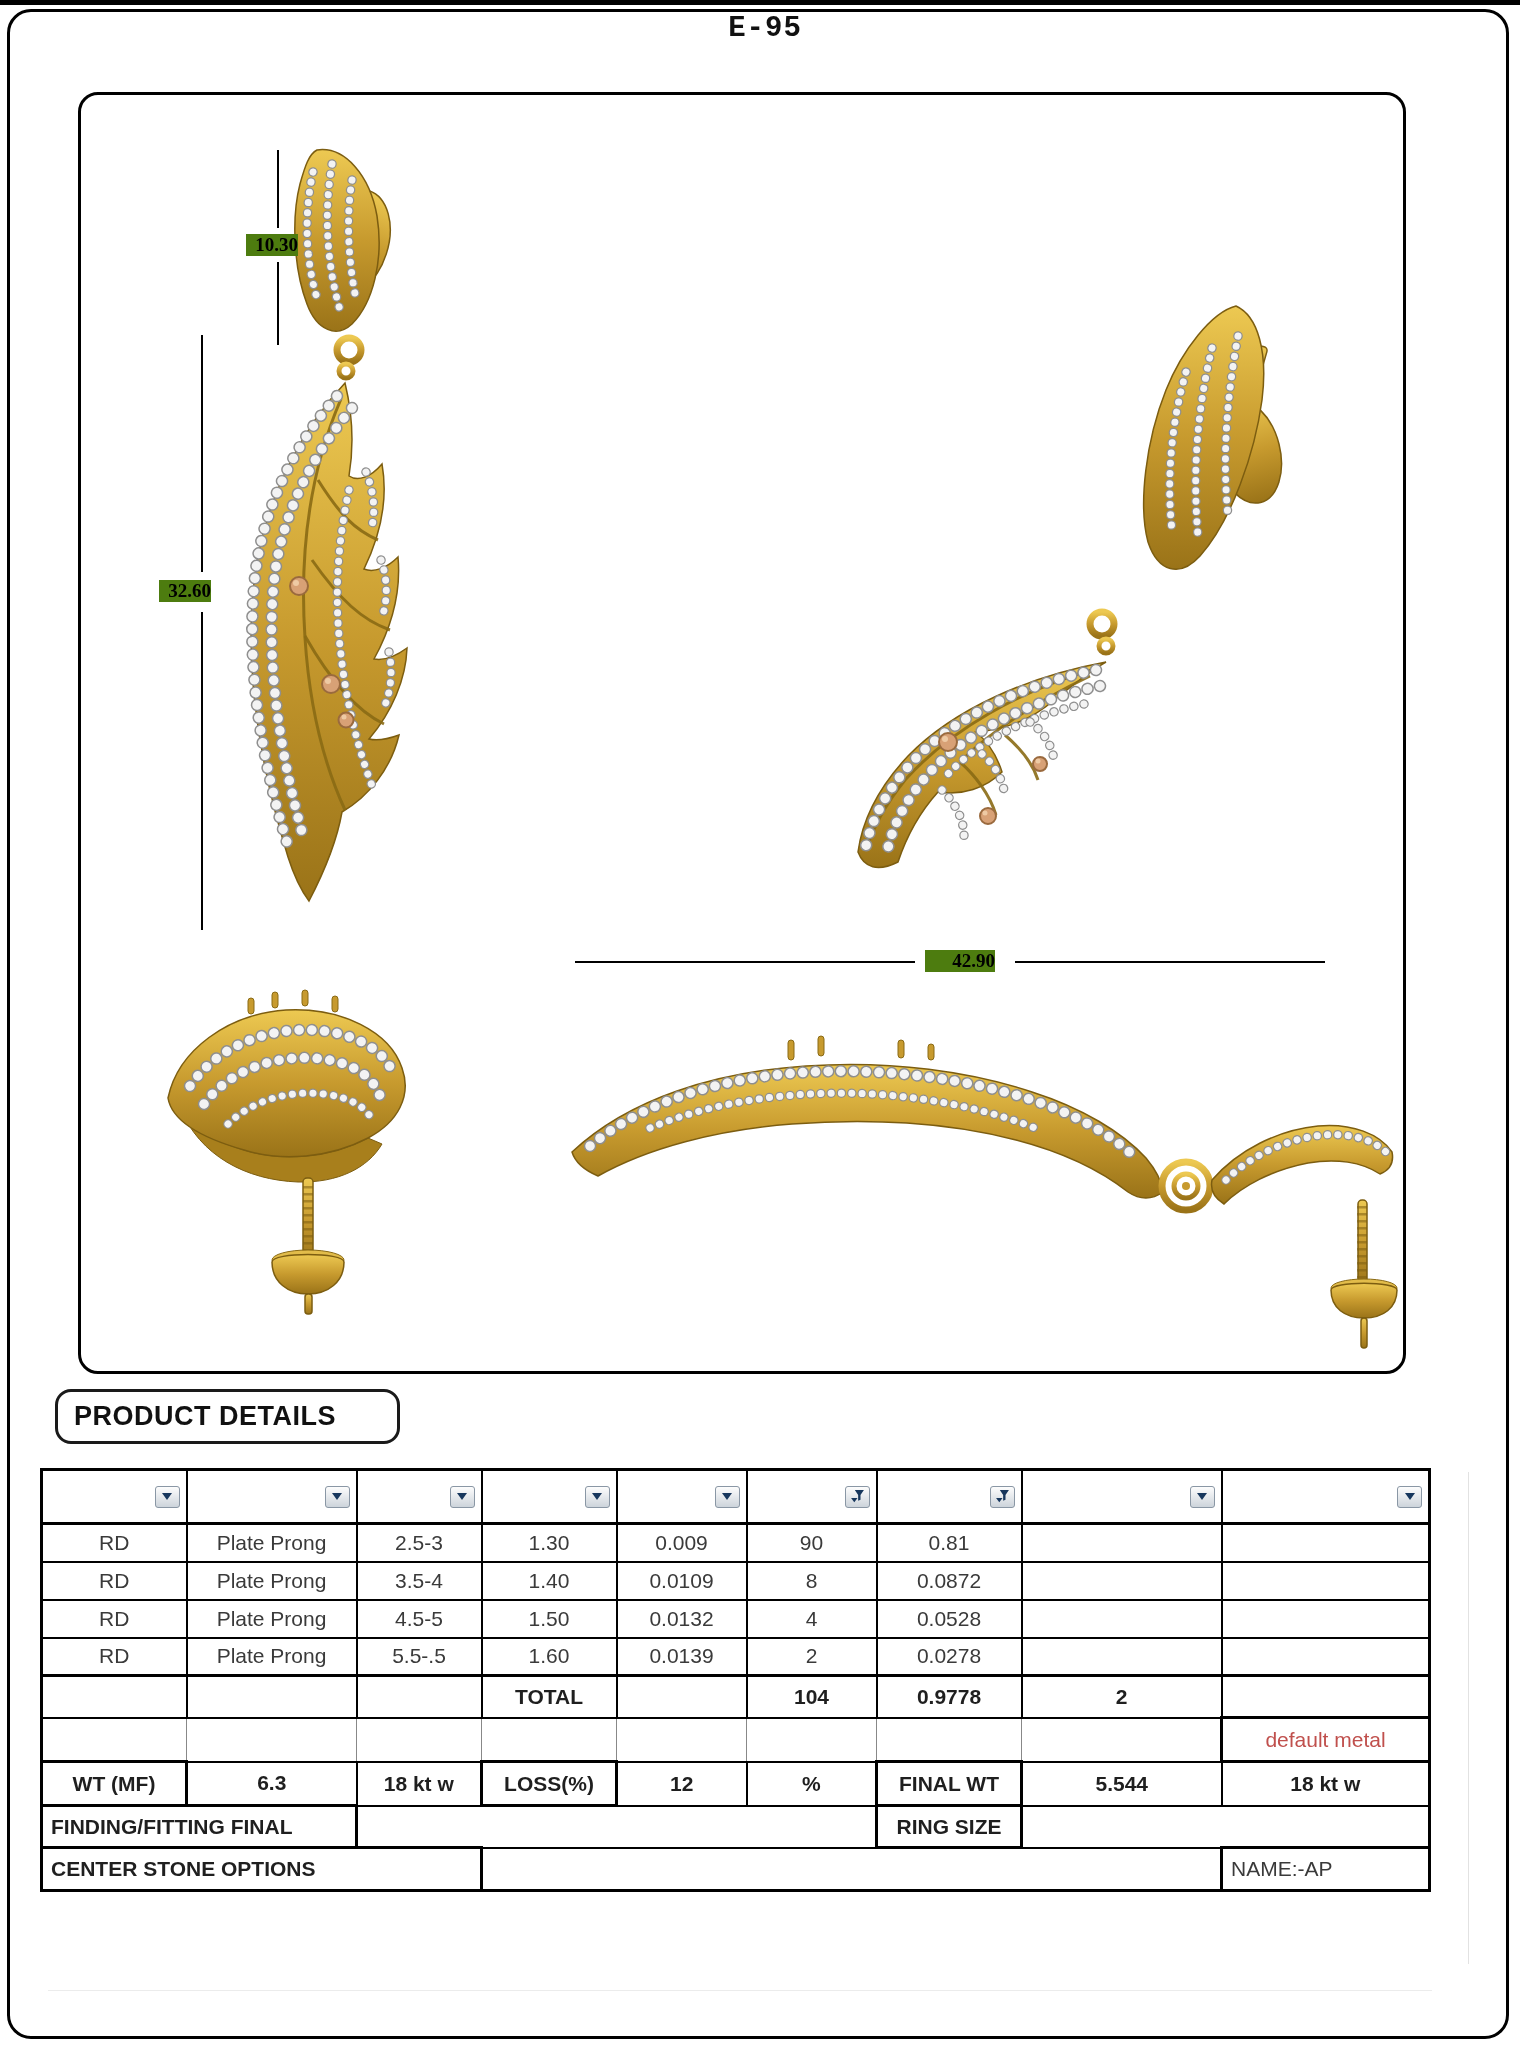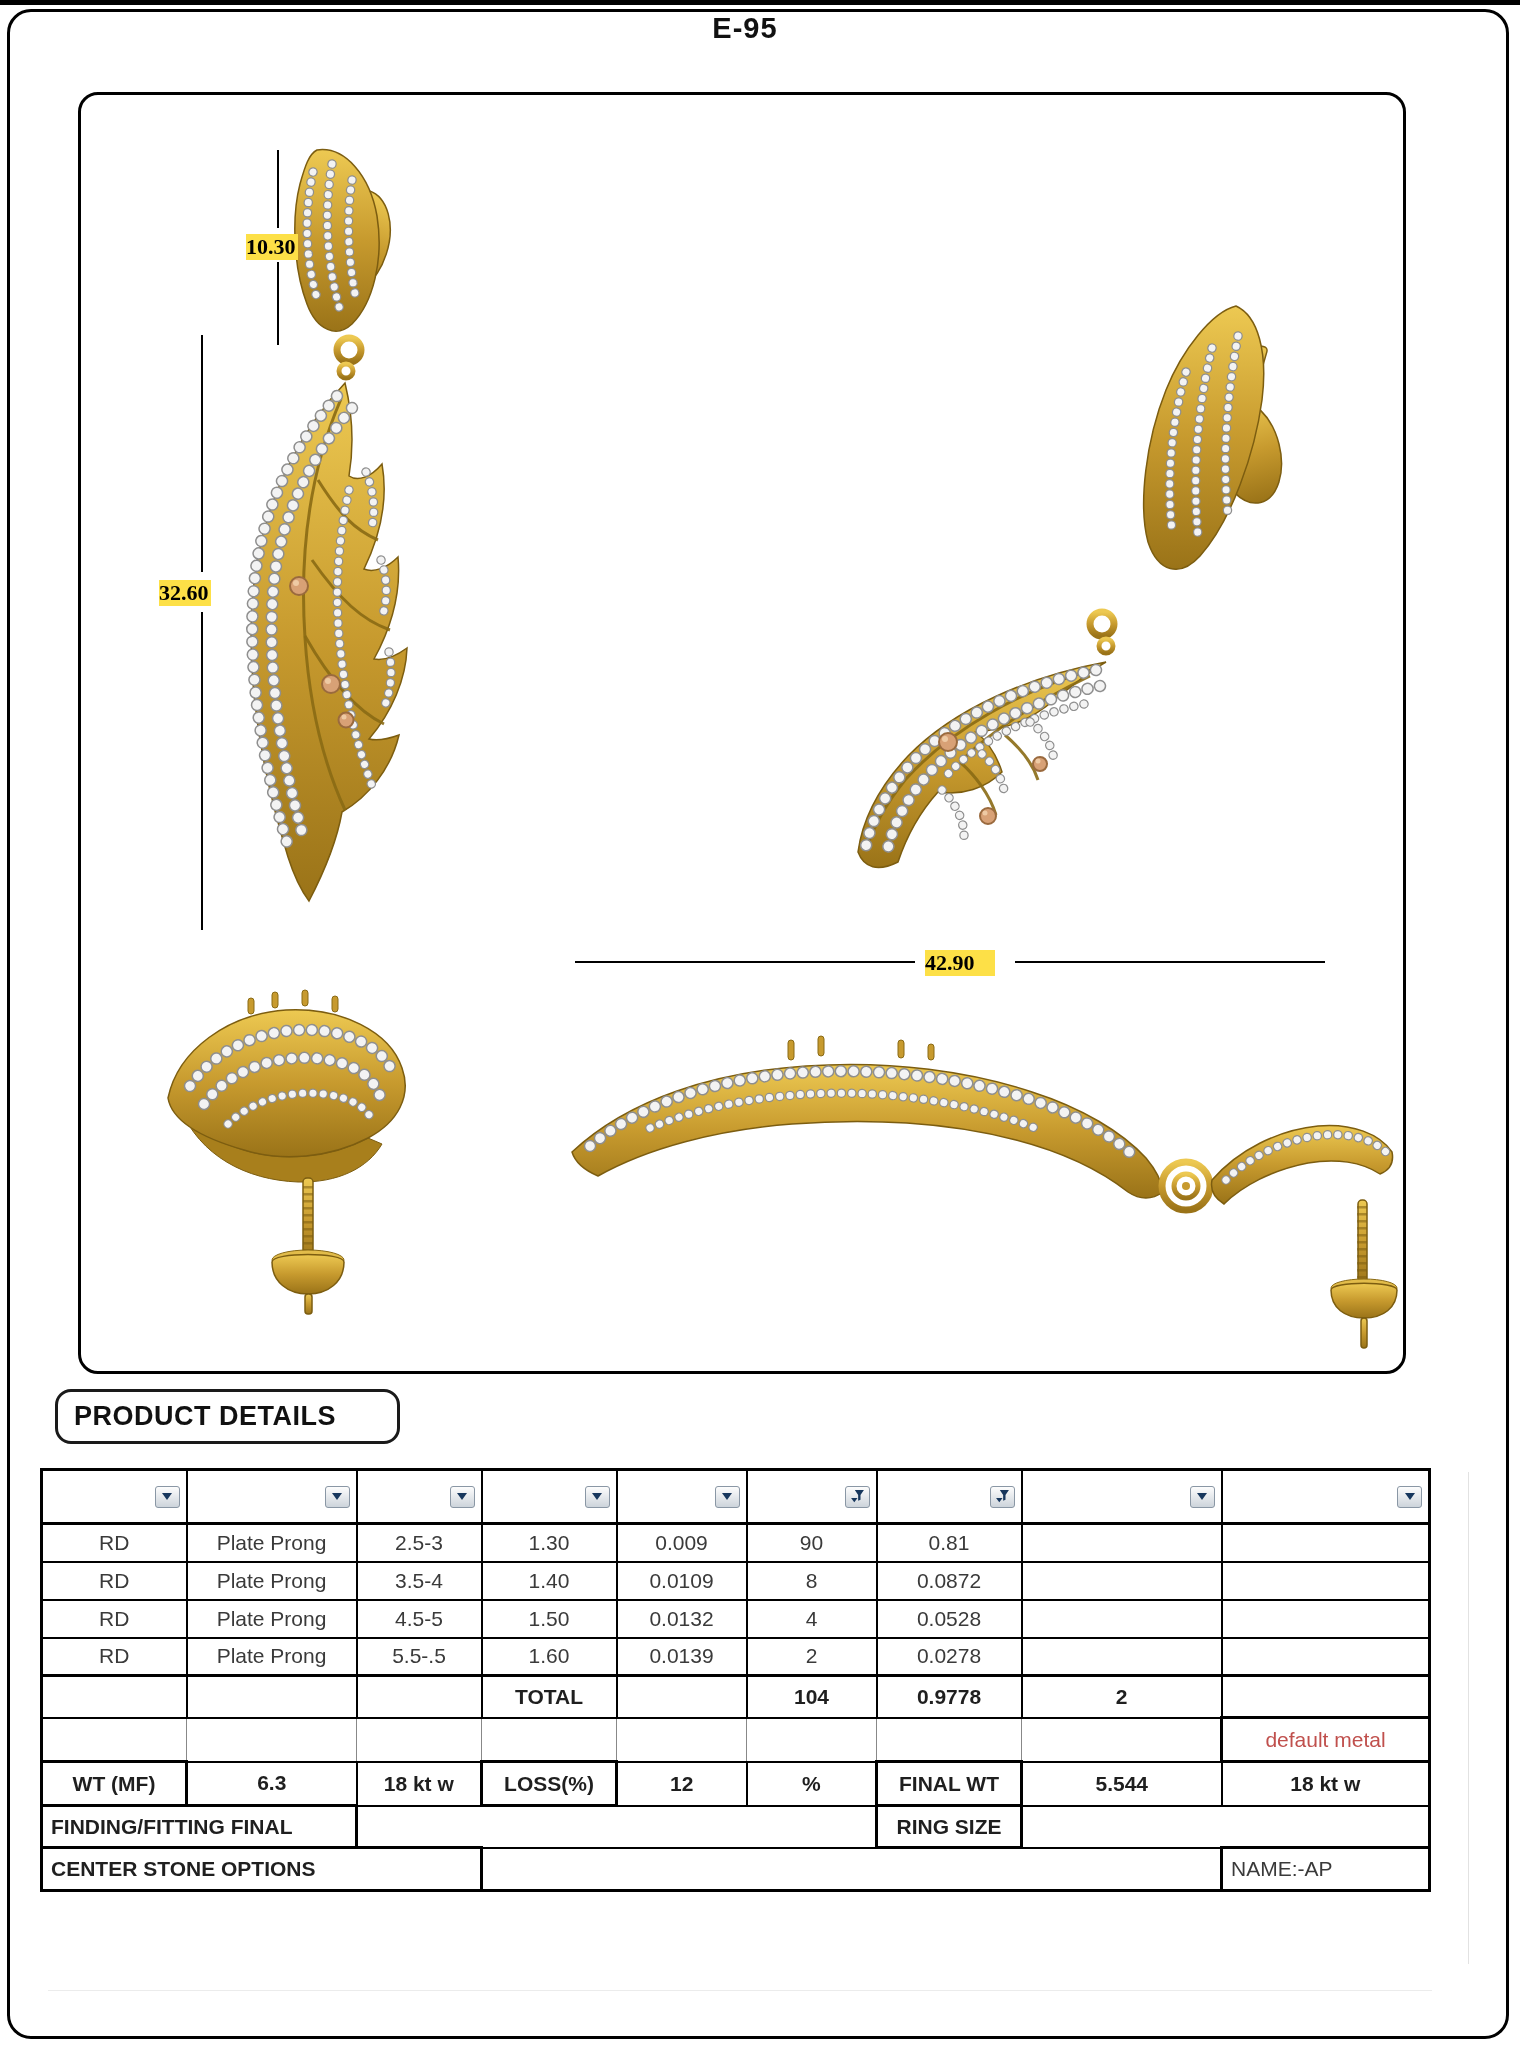--- a/index.html
+++ b/index.html
@@ -6,27 +6,27 @@
   .page{position:relative;width:1520px;height:2046px;background:#fff;overflow:hidden;
         font-family:"Liberation Sans",sans-serif;}
   .abs{position:absolute;}
 
   
   .top-bar{left:0;top:0;width:1520px;height:5px;background:#000;}
   .frame-outer{left:7px;top:9px;width:1496px;height:2024px;border:3px solid #000;border-radius:24px;}
   .frame-inner{left:78px;top:92px;width:1322px;height:1276px;border:3px solid #000;border-radius:20px;background:#fff;}
 
   .page-title{left:0;top:12px;width:1490px;text-align:center;
-     font-family:Liberation Sans, sans-serif;font-weight:bold;font-size:29px;letter-spacing:1px;color:#111;}
+     font-family:Liberation Mono, monospace;font-weight:bold;font-size:29px;letter-spacing:1px;color:#111;padding-left:20px;}
 
   
   .dim-v{width:2px;background:#000;}
   .dim-h{height:2px;background:#000;}
-  .dim-label{font-family:"Liberation Serif",serif;font-weight:bold;font-size:22px;color:#000;
-     text-align:left;background:#fde047;}
+  .dim-label{font-family:"Liberation Serif",serif;font-weight:bold;font-size:19px;color:#000;
+     text-align:right;background:#4d7c0f;}
 
   
   .gold{fill:url(#gGold);stroke:#7c5d10;stroke-width:1.5;}
   .gold2{fill:#a87f1c;stroke:#7c5d10;stroke-width:1;}
   .vein{fill:none;stroke:#8a6a14;stroke-width:3;opacity:.9;}
   .ring{fill:none;stroke:url(#gGold);}
   .pcase{fill:none;stroke:#8f8f8f;stroke-width:12.5;stroke-linecap:round;stroke-dasharray:0.1 12.6;}
   .pdots{fill:none;stroke:#f3f3f3;stroke-width:9.5;stroke-linecap:round;stroke-dasharray:0.1 12.6;}
   .sm .pcase{stroke-width:9.5;stroke-dasharray:0.1 10.2;}
   .sm .pdots{stroke-width:7;stroke-dasharray:0.1 10.2;}

